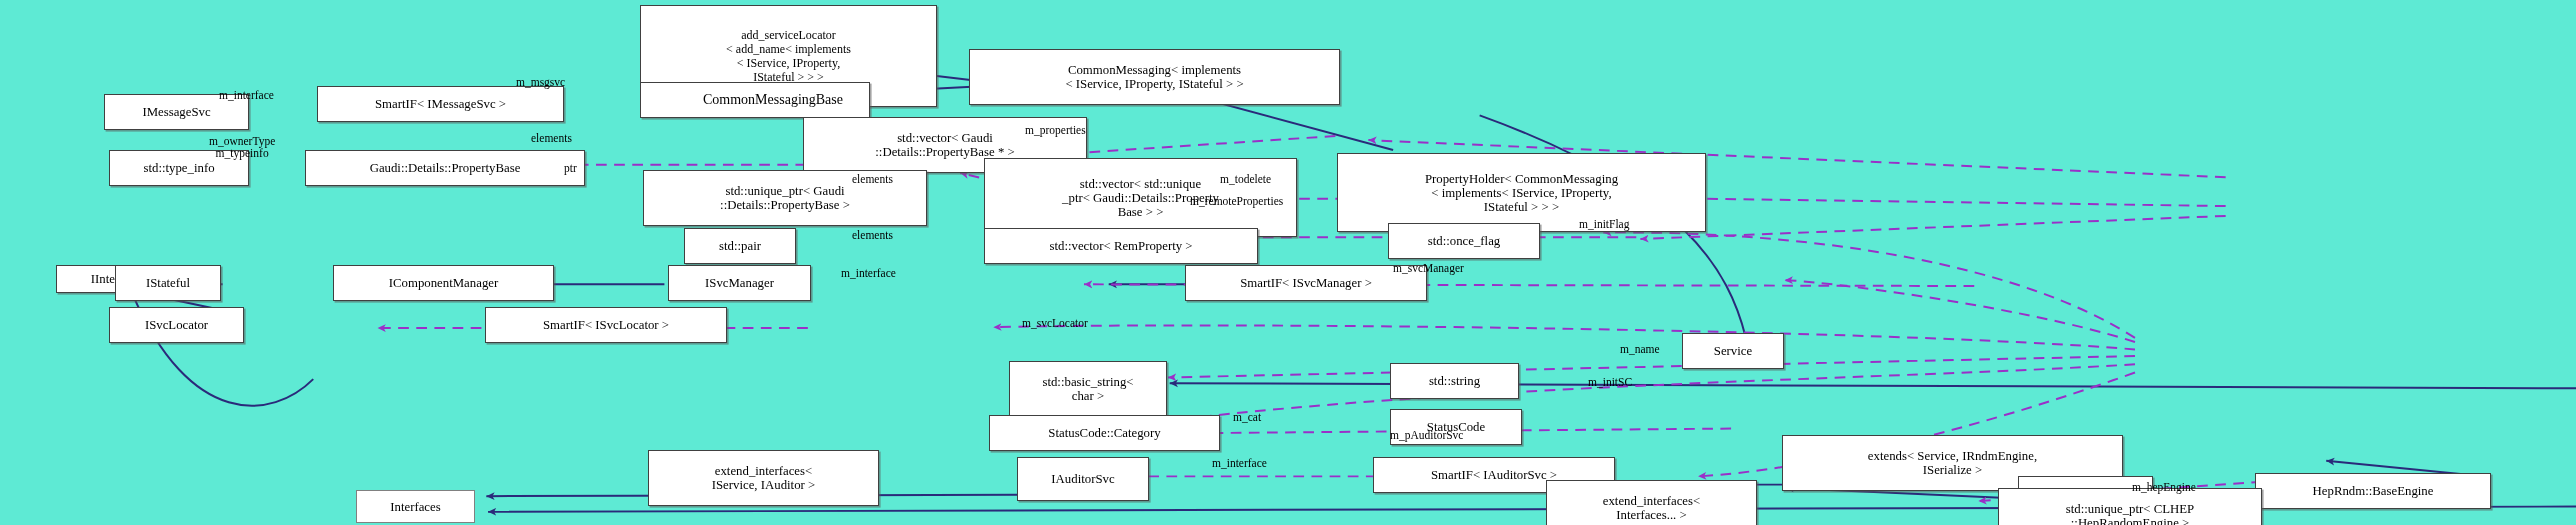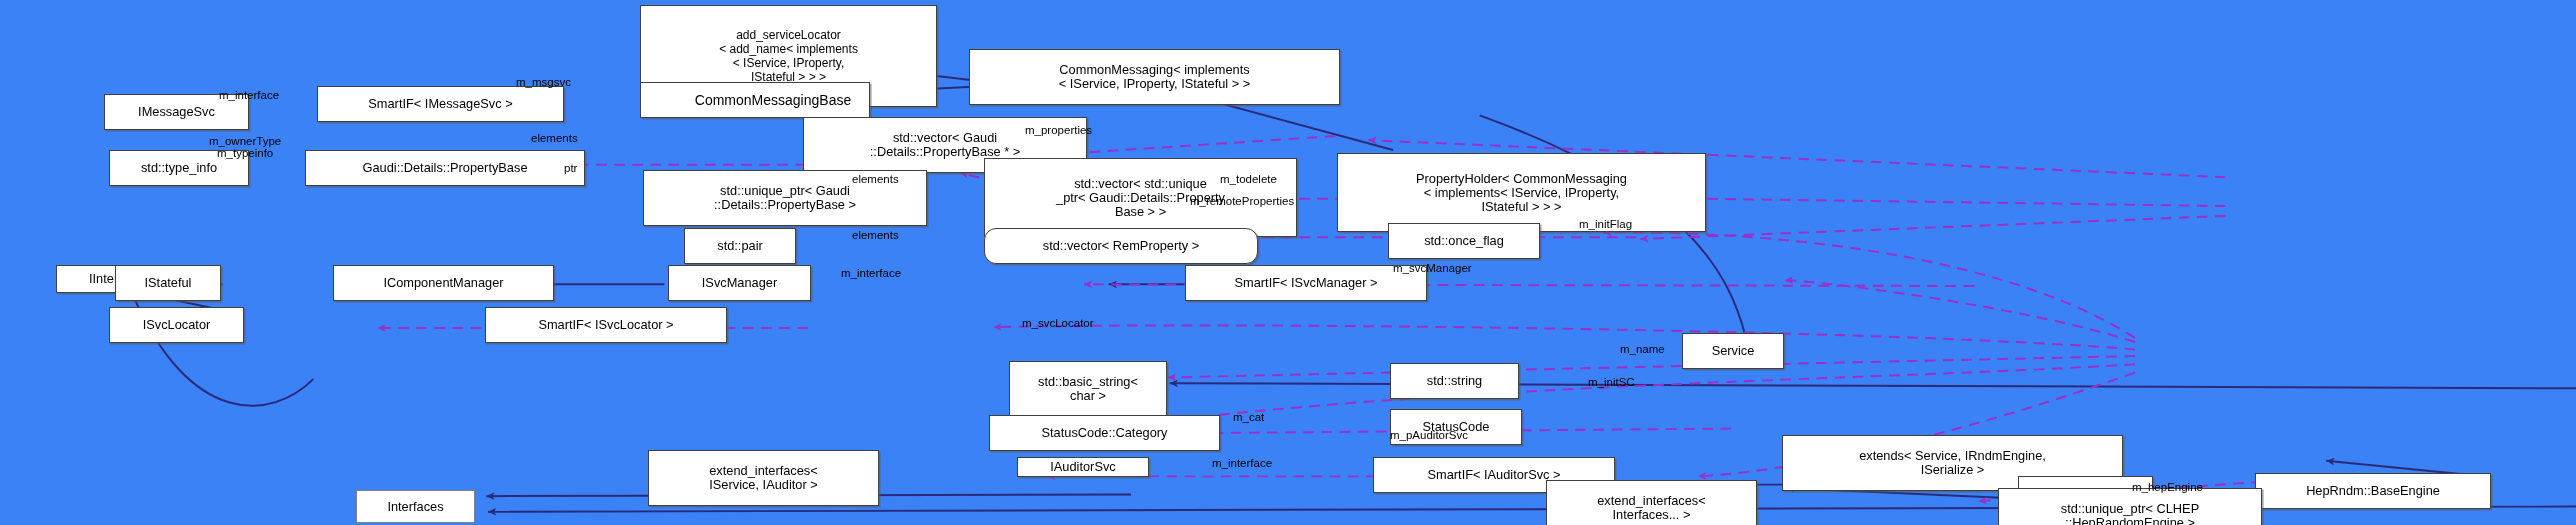--- a/index.html
+++ b/index.html
@@ -1,22 +1,22 @@
 <!DOCTYPE html>
 <html style="font-size:13px"><head>
 <meta charset="utf-8">
 <title>Collaboration diagram</title>
 <style>
   html,body{margin:0;padding:0;background:#ffffff;}
   #canvas{
     position:relative;
     width:2576px;
     height:525px;
-    background:#3b82f6;
-    font-family:Liberation Sans, sans-serif;
+    background:#5eead4;
+    font-family:Liberation Serif, serif;
     overflow:hidden;
   }
   svg.edges{
     position:absolute;
     left:0;top:0;
     width:2576px;height:525px;
     pointer-events:none;
   }
   .node{
     position:absolute;
@@ -166,41 +166,41 @@
 ::Details::PropertyBase * &gt;</div>
       <div class="node" style="left: 643px; top: 170px; width: 284px; height: 56px; font-size: 12.8px;">std::unique_ptr&lt; Gaudi
 ::Details::PropertyBase &gt;</div>
       <div class="node" style="left: 984px; top: 158px; width: 313px; height: 79px; font-size: 12.8px;">std::vector&lt; std::unique
 _ptr&lt; Gaudi::Details::Property
 Base &gt; &gt;</div>
       <div class="node" style="left: 1337px; top: 153px; width: 369px; height: 79px; font-size: 12.8px;">PropertyHolder&lt; CommonMessaging
 &lt; implements&lt; IService, IProperty,
 IStateful &gt; &gt; &gt;</div>
       <div class="node" style="left: 684px; top: 228px; width: 112px; height: 36px; font-size: 12.8px;">std::pair</div>
-      <div class="node" style="left: 984px; top: 228px; width: 274px; height: 36px; font-size: 12.8px; border-radius: 12px;">std::vector&lt; RemProperty &gt;</div>
+      <div class="node" style="left: 984px; top: 228px; width: 274px; height: 36px; font-size: 12.8px;">std::vector&lt; RemProperty &gt;</div>
       <div class="node" style="left: 1388px; top: 223px; width: 152px; height: 36px; font-size: 12.8px;">std::once_flag</div>
       <div class="node" style="left: 8.2px; top: 265px; width: 119px; height: 28px; font-size: 12.8px; margin-left: 48px;">IInterface</div>
       <div class="node" style="left: 115px; top: 265px; width: 106px; height: 36px; font-size: 12.8px;">IStateful</div>
       <div class="node" style="left: 333px; top: 265px; width: 221px; height: 36px; font-size: 12.8px;">IComponentManager</div>
       <div class="node" style="left: 668px; top: 265px; width: 143px; height: 36px; font-size: 12.8px;">ISvcManager</div>
       <div class="node" style="left: 1185px; top: 265px; width: 242px; height: 36px; font-size: 12.8px;">SmartIF&lt; ISvcManager &gt;</div>
       <div class="node" style="left: 109px; top: 307px; width: 135px; height: 36px; font-size: 12.8px;">ISvcLocator</div>
       <div class="node" style="left: 485px; top: 307px; width: 242px; height: 36px; font-size: 12.8px;">SmartIF&lt; ISvcLocator &gt;</div>
       <div class="node" style="left: 1009px; top: 361px; width: 158px; height: 56px; font-size: 12.8px;">std::basic_string&lt;
 char &gt;</div>
       <div class="node" style="left: 1390px; top: 363px; width: 129px; height: 36px; font-size: 12.8px;">std::string</div>
       <div class="node" style="left: 1682px; top: 333px; width: 102px; height: 36px; font-size: 12.8px;">Service</div>
       <div class="node" style="left: 989px; top: 415px; width: 231px; height: 36px; font-size: 12.8px;">StatusCode::Category</div>
       <div class="node" style="left: 1390px; top: 409px; width: 132px; height: 36px; font-size: 12.8px;">StatusCode</div>
       <div class="node" style="left: 1782px; top: 435px; width: 341px; height: 56px; font-size: 12.8px;">extends&lt; Service, IRndmEngine,
 ISerialize &gt;</div>
       <div class="node" style="left: 2018px; top: 440px; width: 135px; height: 36px; font-size: 15px; margin-top: 36px;">RndmEngine</div>
       <div class="node" style="left: 648px; top: 450px; width: 231px; height: 56px; font-size: 12.8px;">extend_interfaces&lt;
 IService, IAuditor &gt;</div>
-      <div class="node" style="left: 1017px; top: 457px; width: 132px; height: 20px; font-size: 12.8px;">IAuditorSvc</div>
+      <div class="node" style="left: 1017px; top: 457px; width: 132px; height: 44px; font-size: 12.8px;">IAuditorSvc</div>
       <div class="node" style="left: 1373px; top: 457px; width: 242px; height: 36px; font-size: 12.8px;">SmartIF&lt; IAuditorSvc &gt;</div>
       <div class="node" style="left: 2255px; top: 473px; width: 236px; height: 36px; font-size: 12.8px;">HepRndm::BaseEngine</div>
       <div class="node plain" style="left: 356px; top: 490px; width: 119px; height: 33px; font-size: 12.8px;">Interfaces</div>
       <div class="node" style="left: 1546px; top: 480px; width: 211px; height: 56px; font-size: 12.8px;">extend_interfaces&lt;
 Interfaces... &gt;</div>
       <div class="node" style="left: 1998px; top: 488px; width: 264px; height: 56px; font-size: 12.8px;">std::unique_ptr&lt; CLHEP
 ::HepRandomEngine &gt;</div>
     </div>
 
   <div id="labels-layer">

